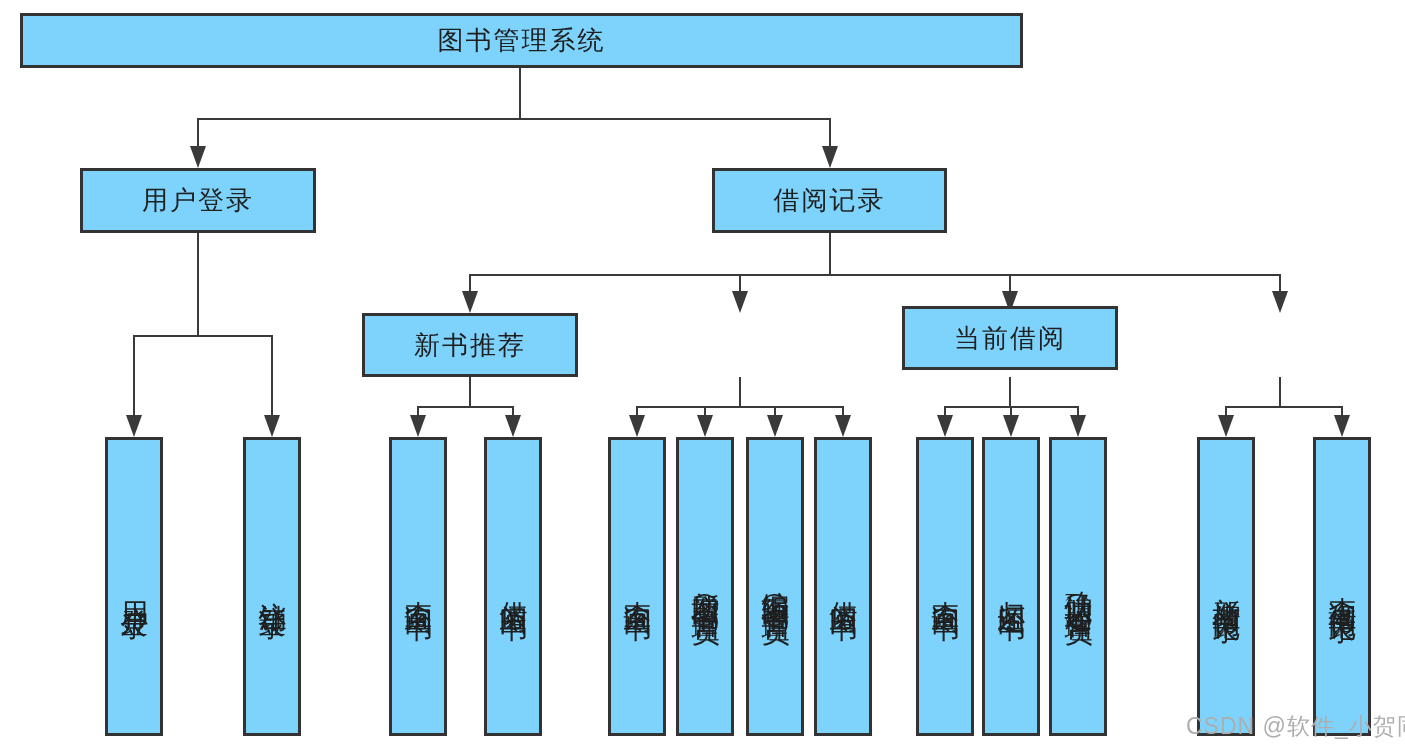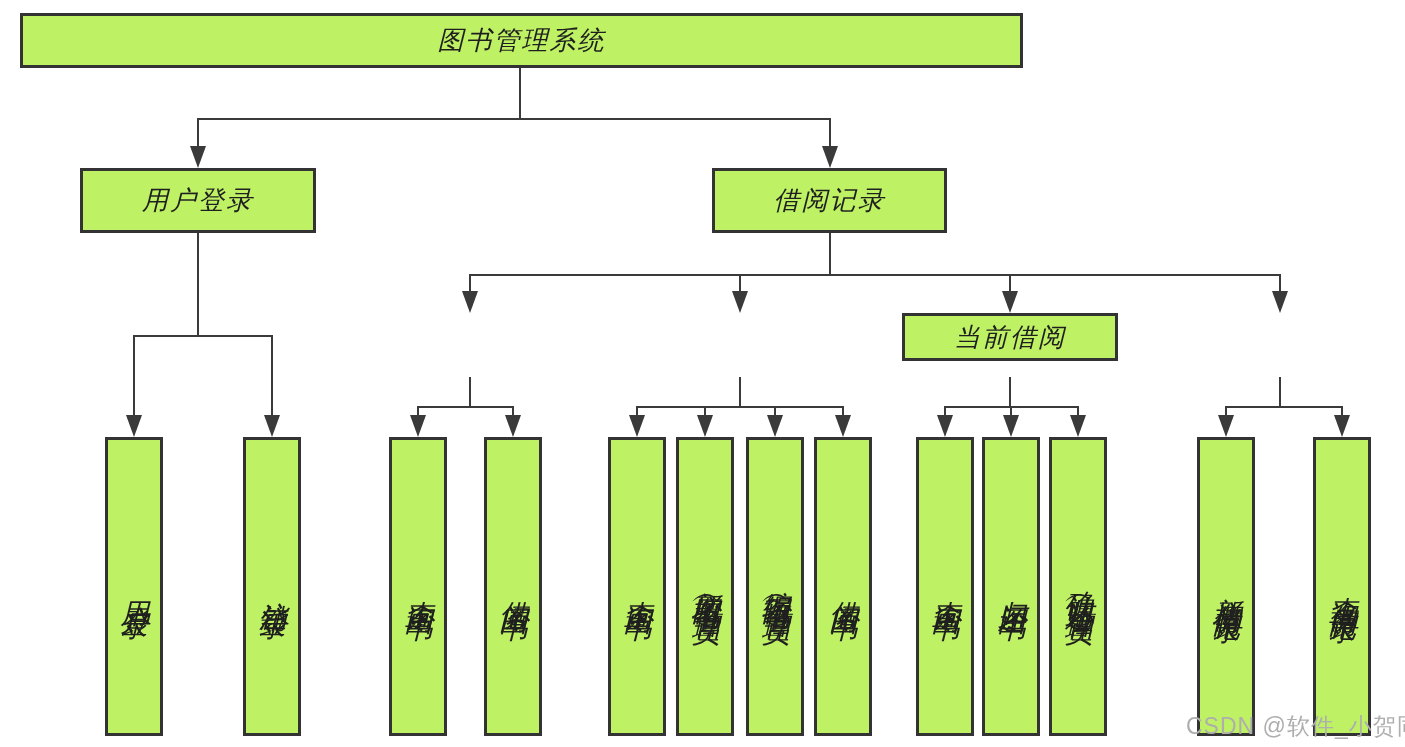--- a/index.html
+++ b/index.html
@@ -15,22 +15,22 @@
     width:1405px;height:747px;
     background:var(--background);
     font-family:"Liberation Sans","DejaVu Sans",sans-serif;
     color:var(--text);
     overflow:hidden;
   }
   .box{
     position:absolute;
     box-sizing:border-box;
     border:3px solid var(--border);
-    background:#bef264;
-    display:flex;align-items:center;justify-content:center;font-style:italic;
+    background:#7dd3fc;
+    display:flex;align-items:center;justify-content:center;
   }
   .hbox{
     font-size:26px;
     letter-spacing:2px;
     white-space:nowrap;
   }
   .vbox{
     writing-mode:vertical-rl;
     font-size:28px;
     line-height:1;
@@ -87,21 +87,22 @@
     <div class="line" style="left:469px;top:276px;width:2px;height:15px"></div>
     <div class="arrow" style="left:462px;top:291px"></div>
     <div class="line" style="left:739px;top:276px;width:2px;height:15px"></div>
     <div class="arrow" style="left:732px;top:291px"></div>
     <div class="line" style="left:1009px;top:276px;width:2px;height:15px"></div>
     <div class="arrow" style="left:1002px;top:291px"></div>
     <div class="line" style="left:1279px;top:276px;width:2px;height:15px"></div>
     <div class="arrow" style="left:1272px;top:291px"></div>
   </div>
 
-  <div class="box hbox" style="left:902px;top:313px;width:216px;height:48px">当前借阅</div>
+  <div class="box hbox" style="left:362px;top:313px;width:216px;height:64px">新书推荐</div>
+  <div class="box hbox" style="left:902px;top:306px;width:216px;height:64px">当前借阅</div>
 
   <div>
     <div class="line" style="left:469px;top:377px;width:2px;height:29px"></div>
     <div class="line" style="left:417px;top:406px;width:97px;height:2px"></div>
     <div class="line" style="left:417px;top:406px;width:2px;height:9px"></div>
     <div class="arrow" style="left:410px;top:415px"></div>
     <div class="line" style="left:512px;top:406px;width:2px;height:9px"></div>
     <div class="arrow" style="left:505px;top:415px"></div>
   </div>
 

